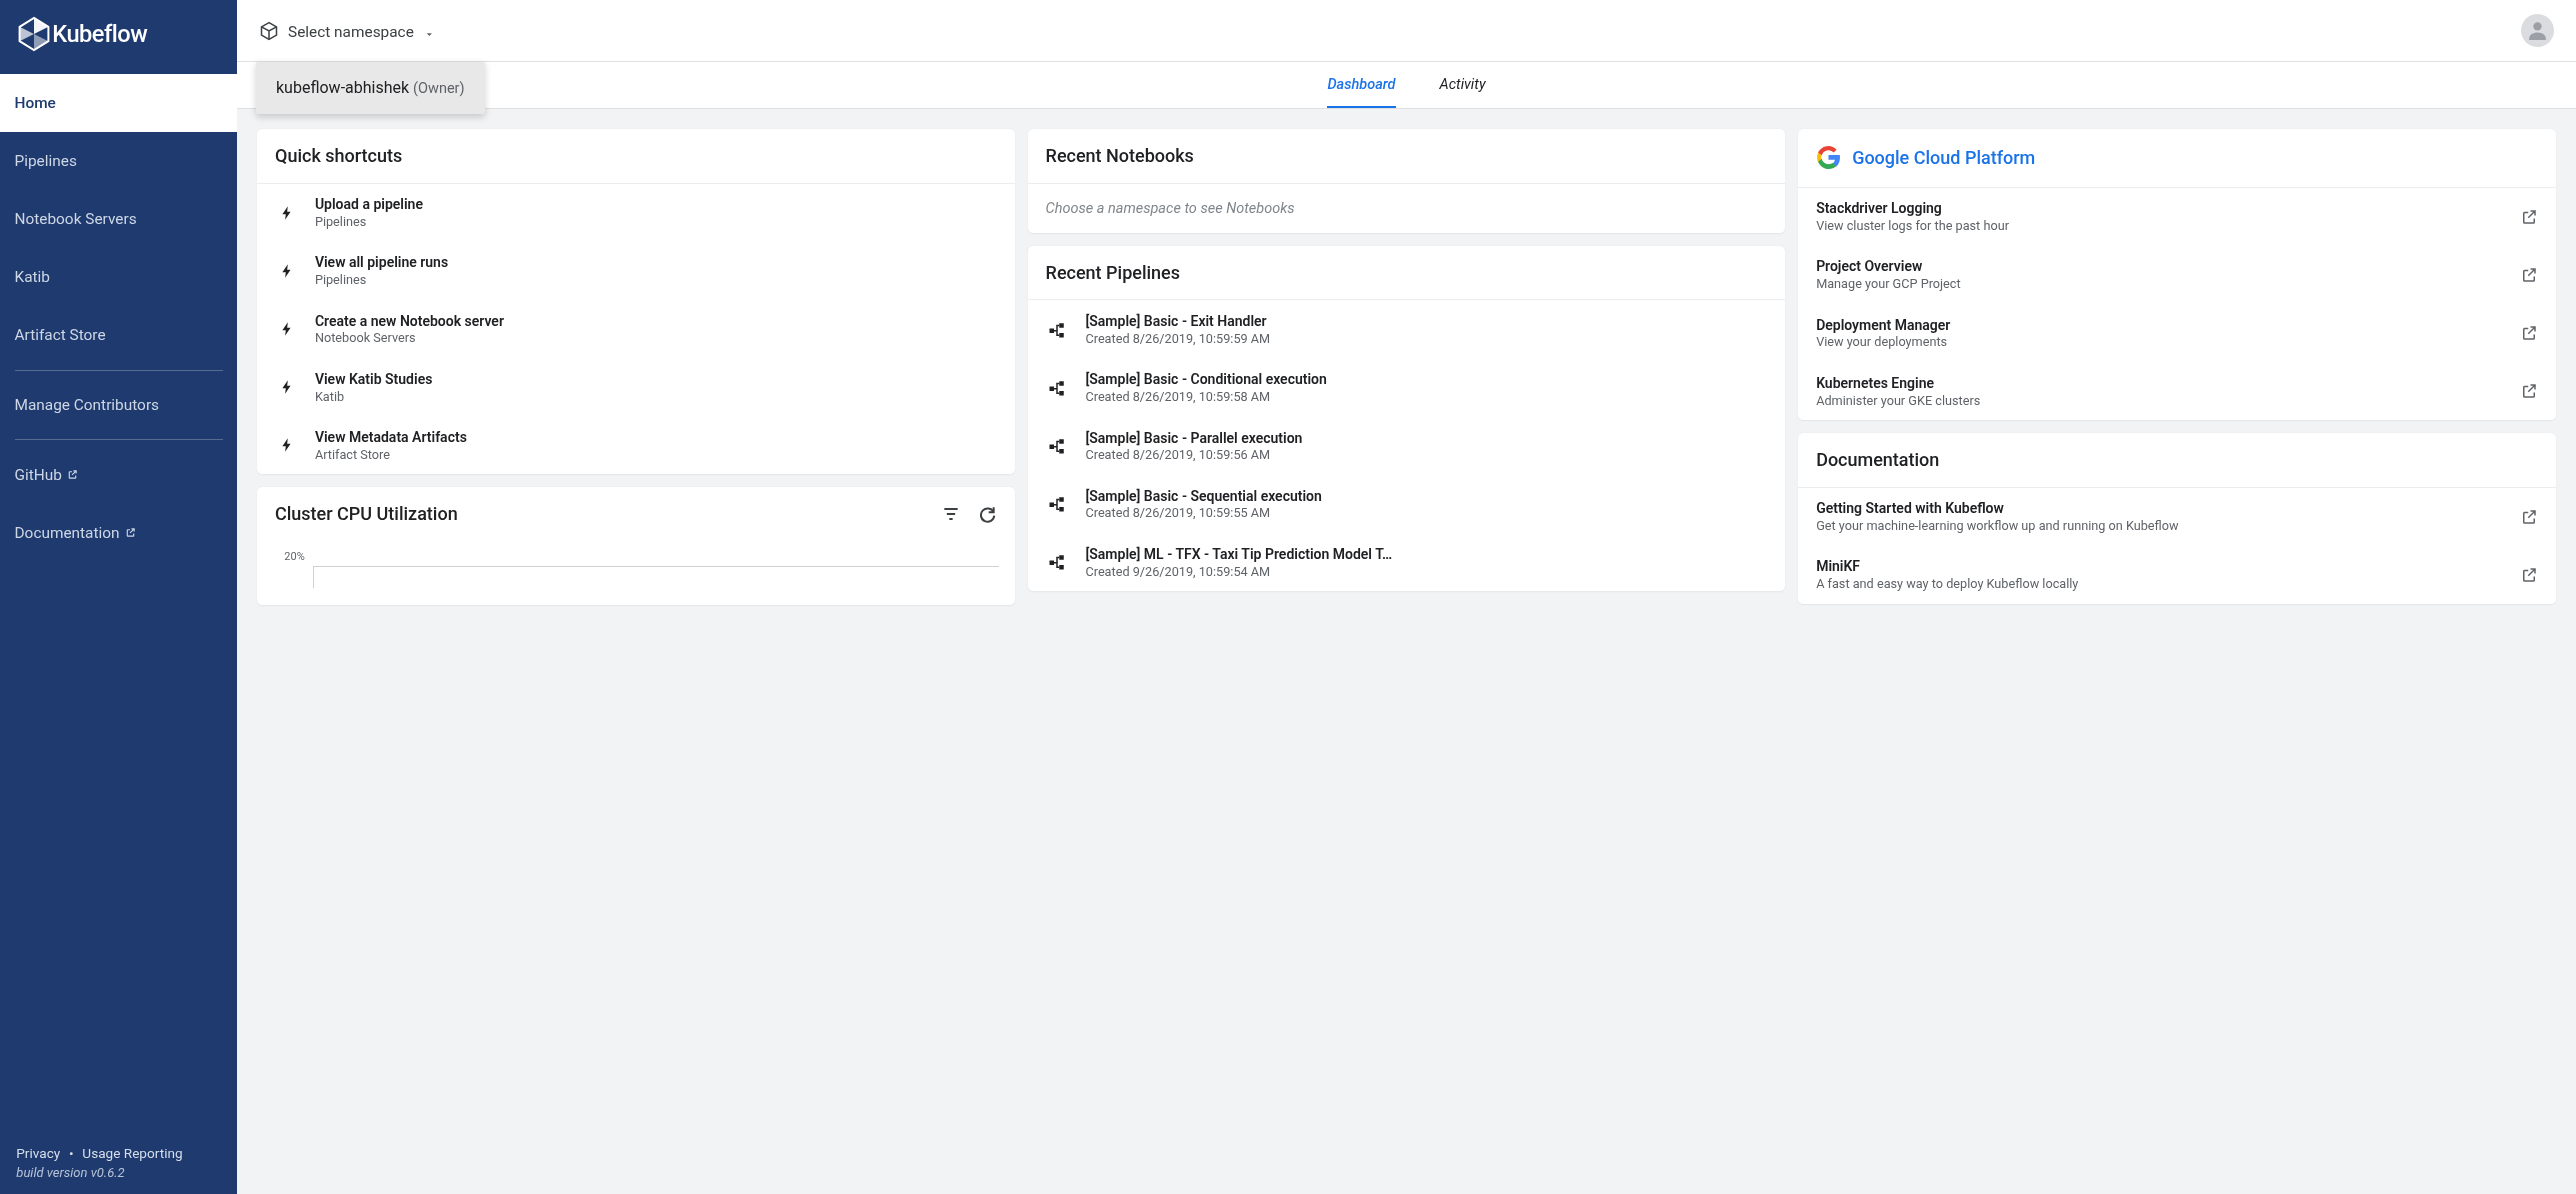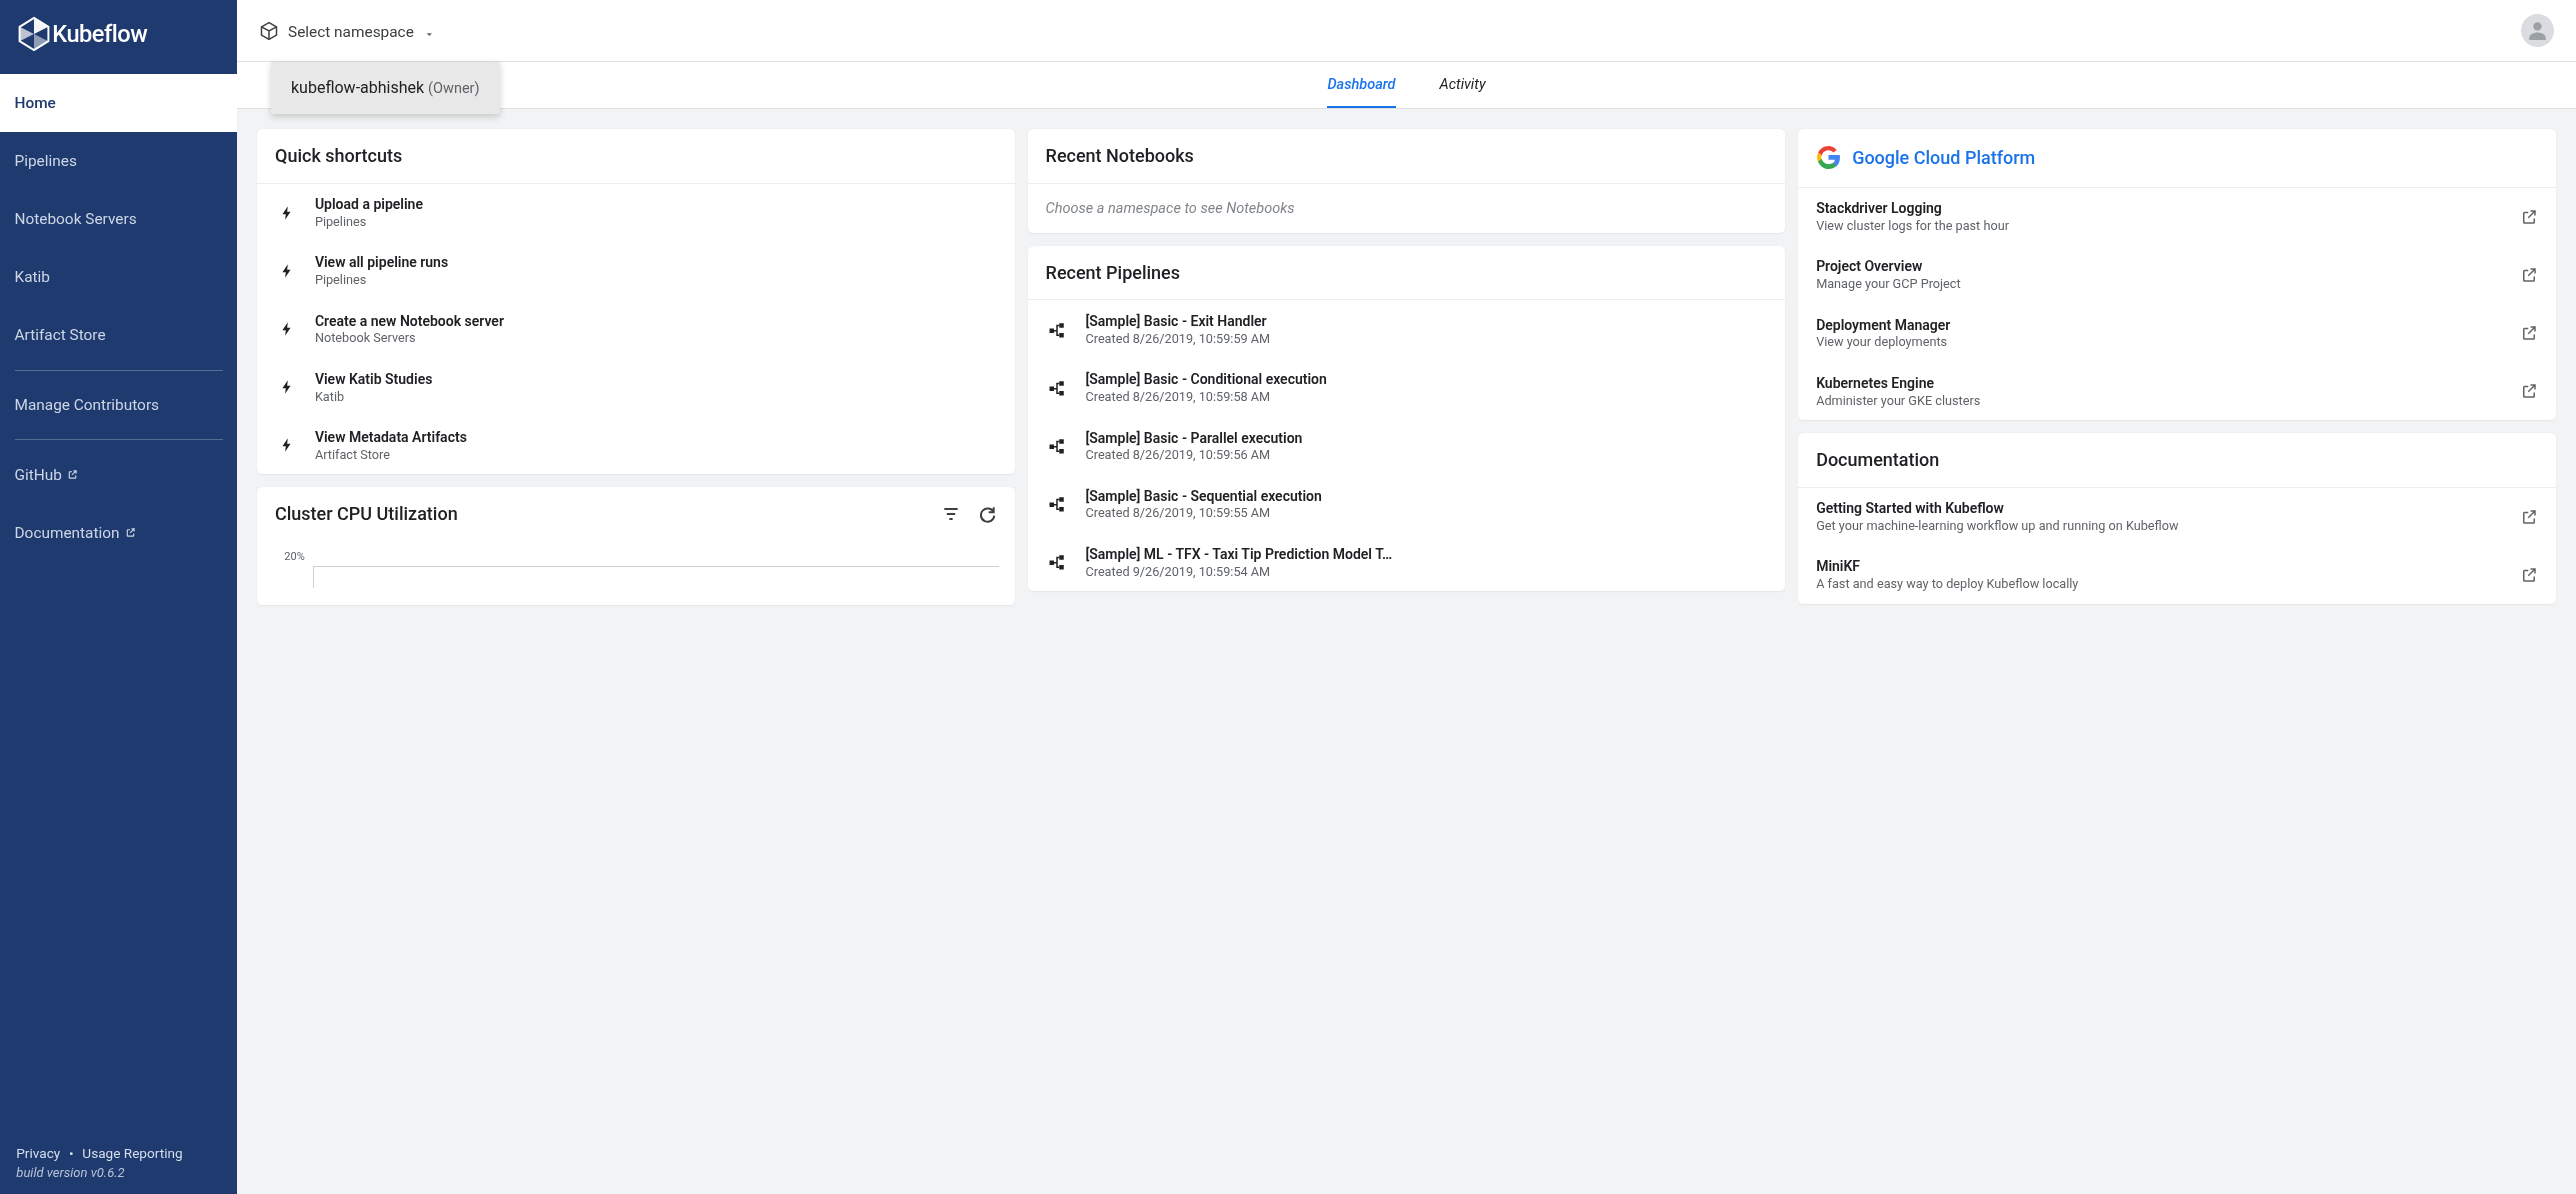--- a/index.html
+++ b/index.html
@@ -14,21 +14,21 @@
 .nav-item.active { background: #fff; color: #1e3a6e; font-weight: 500; }
 .nav-divider { height: 0.9px; background: rgba(255,255,255,0.25); margin: 5.4px 14.5px; }
 .footer { padding: 12.7px 16.3px 14.5px 16.3px; font-size: 13.6px; }
 .footer-links { color: #d6deec; margin-top: 36px; }
 .footer-dot { padding: 0 5.4px; }
 .footer-version { font-style: italic; color: #b7c3d8; margin-top: 3.6px; font-size: 13px; }
 .main { flex: 1; display: flex; flex-direction: column; background: #f1f3f4; }
 .topbar { height: 62px; background: #fff; display: flex; align-items: center; padding: 0 22px; border-bottom: 0.9px solid #e0e0e0; }
 .ns-selector { display: flex; align-items: flex-end; gap: 9px; cursor: pointer; font-size: 15.4px; color: #3c4043; }
 .avatar { margin-left: auto; width: 33px; height: 33px; border-radius: 50%; background: #dadce0; display: flex; align-items: center; justify-content: center; }
-.ns-dropdown { position: absolute; top: 62px; left: 271px; background: #e8e8e8; box-shadow: 0 2.7px 7.3px rgba(0,0,0,0.18); border-radius: 1.8px; padding: 16.3px 20px; font-size: 16px; color: #202124; z-index: 100; }
+.ns-dropdown { position: absolute; top: 62px; left: 256px; background: #e8e8e8; box-shadow: 0 2.7px 7.3px rgba(0,0,0,0.18); border-radius: 1.8px; padding: 16.3px 20px; font-size: 16px; color: #202124; z-index: 100; }
 .ns-dropdown .owner { color: #5f6368; font-size: 14.5px; }
 .tabbar { background: #fff; border-bottom: 0.9px solid #e0e0e0; display: flex; justify-content: center; gap: 44px; height: 47px; align-items: center; }
 .tab { font-size: 14.5px; color: #202124; cursor: pointer; height: 100%; display: flex; align-items: center; border-bottom: 2.7px solid transparent; font-style: italic; }
 .tab.active { color: #1a73e8; font-weight: 500; border-bottom-color: #1a73e8; }
 .content { flex: 1; padding: 20px; display: grid; grid-template-columns: 1fr 1fr 1fr; gap: 12.7px; overflow-y: auto; align-content: start; }
 .col { display: flex; flex-direction: column; gap: 12.7px; }
 .card { background: #fff; border-radius: 5.4px; box-shadow: 0 0.9px 1.8px rgba(0,0,0,0.06); }
 .card-header { padding: 16.3px 18px; font-size: 18px; font-weight: 500; color: #202124; border-bottom: 0.9px solid #ededed; display: flex; align-items: center; gap: 11px; }
 .gcp-title { color: #1a73e8; font-weight: 500; font-size: 18px; }
 .card-body-msg { padding: 16.3px 18px; font-style: italic; color: #80868b; font-size: 14.5px; }

